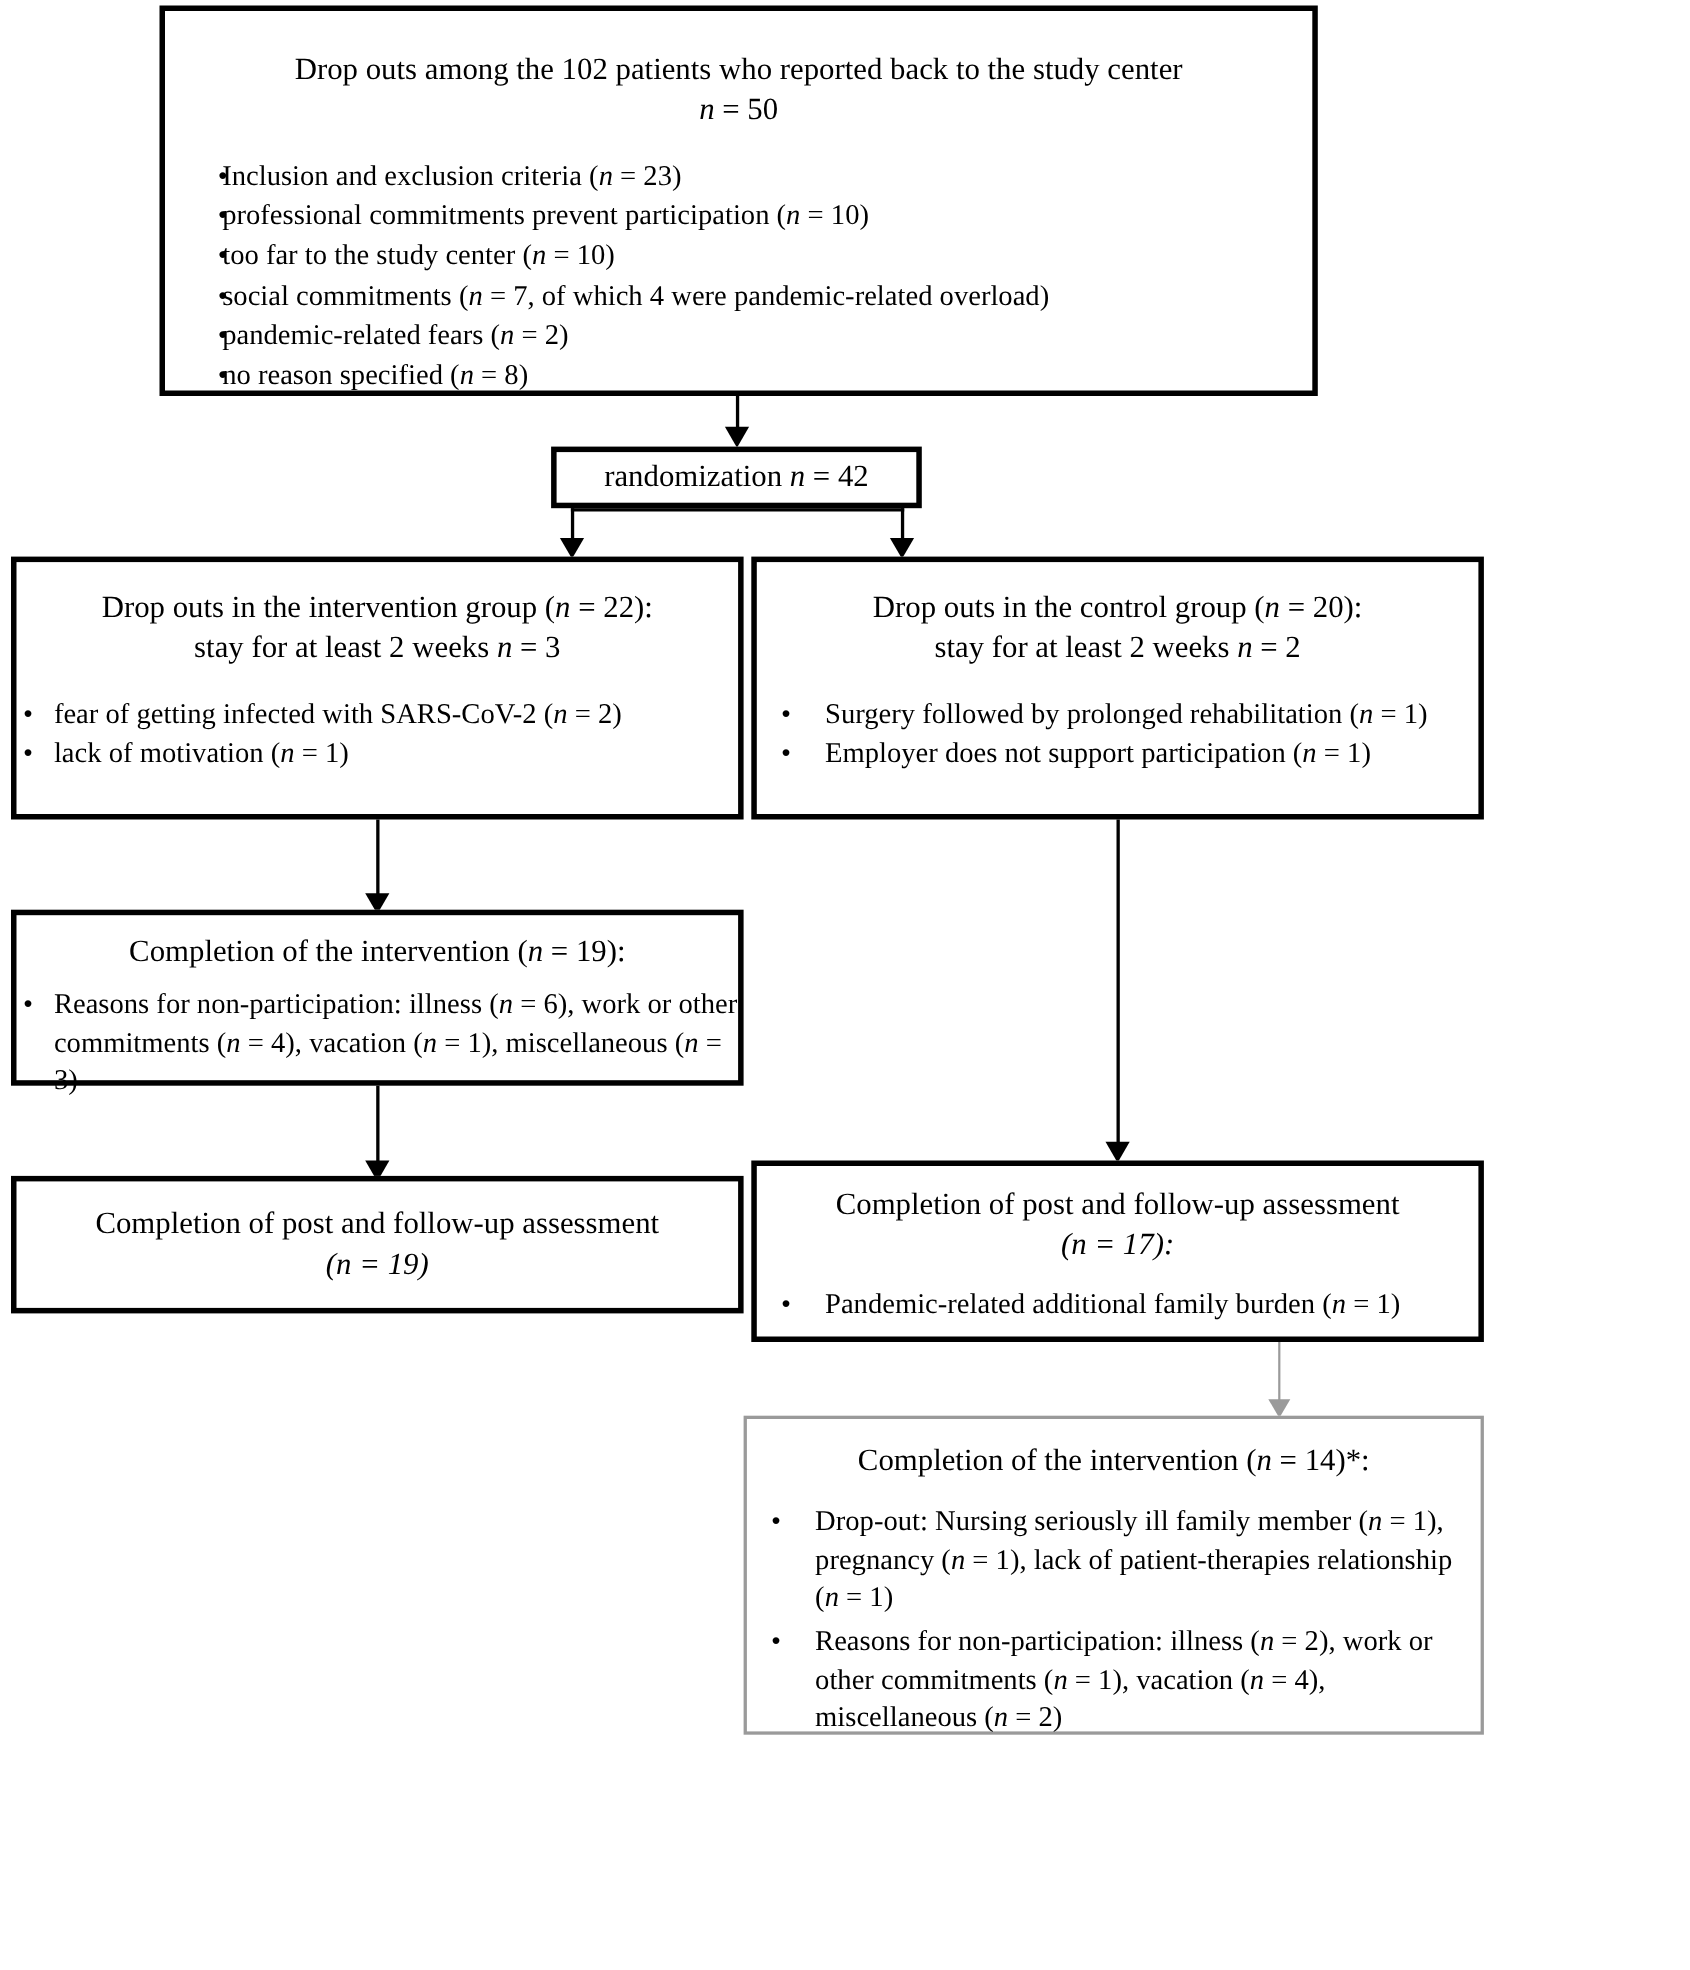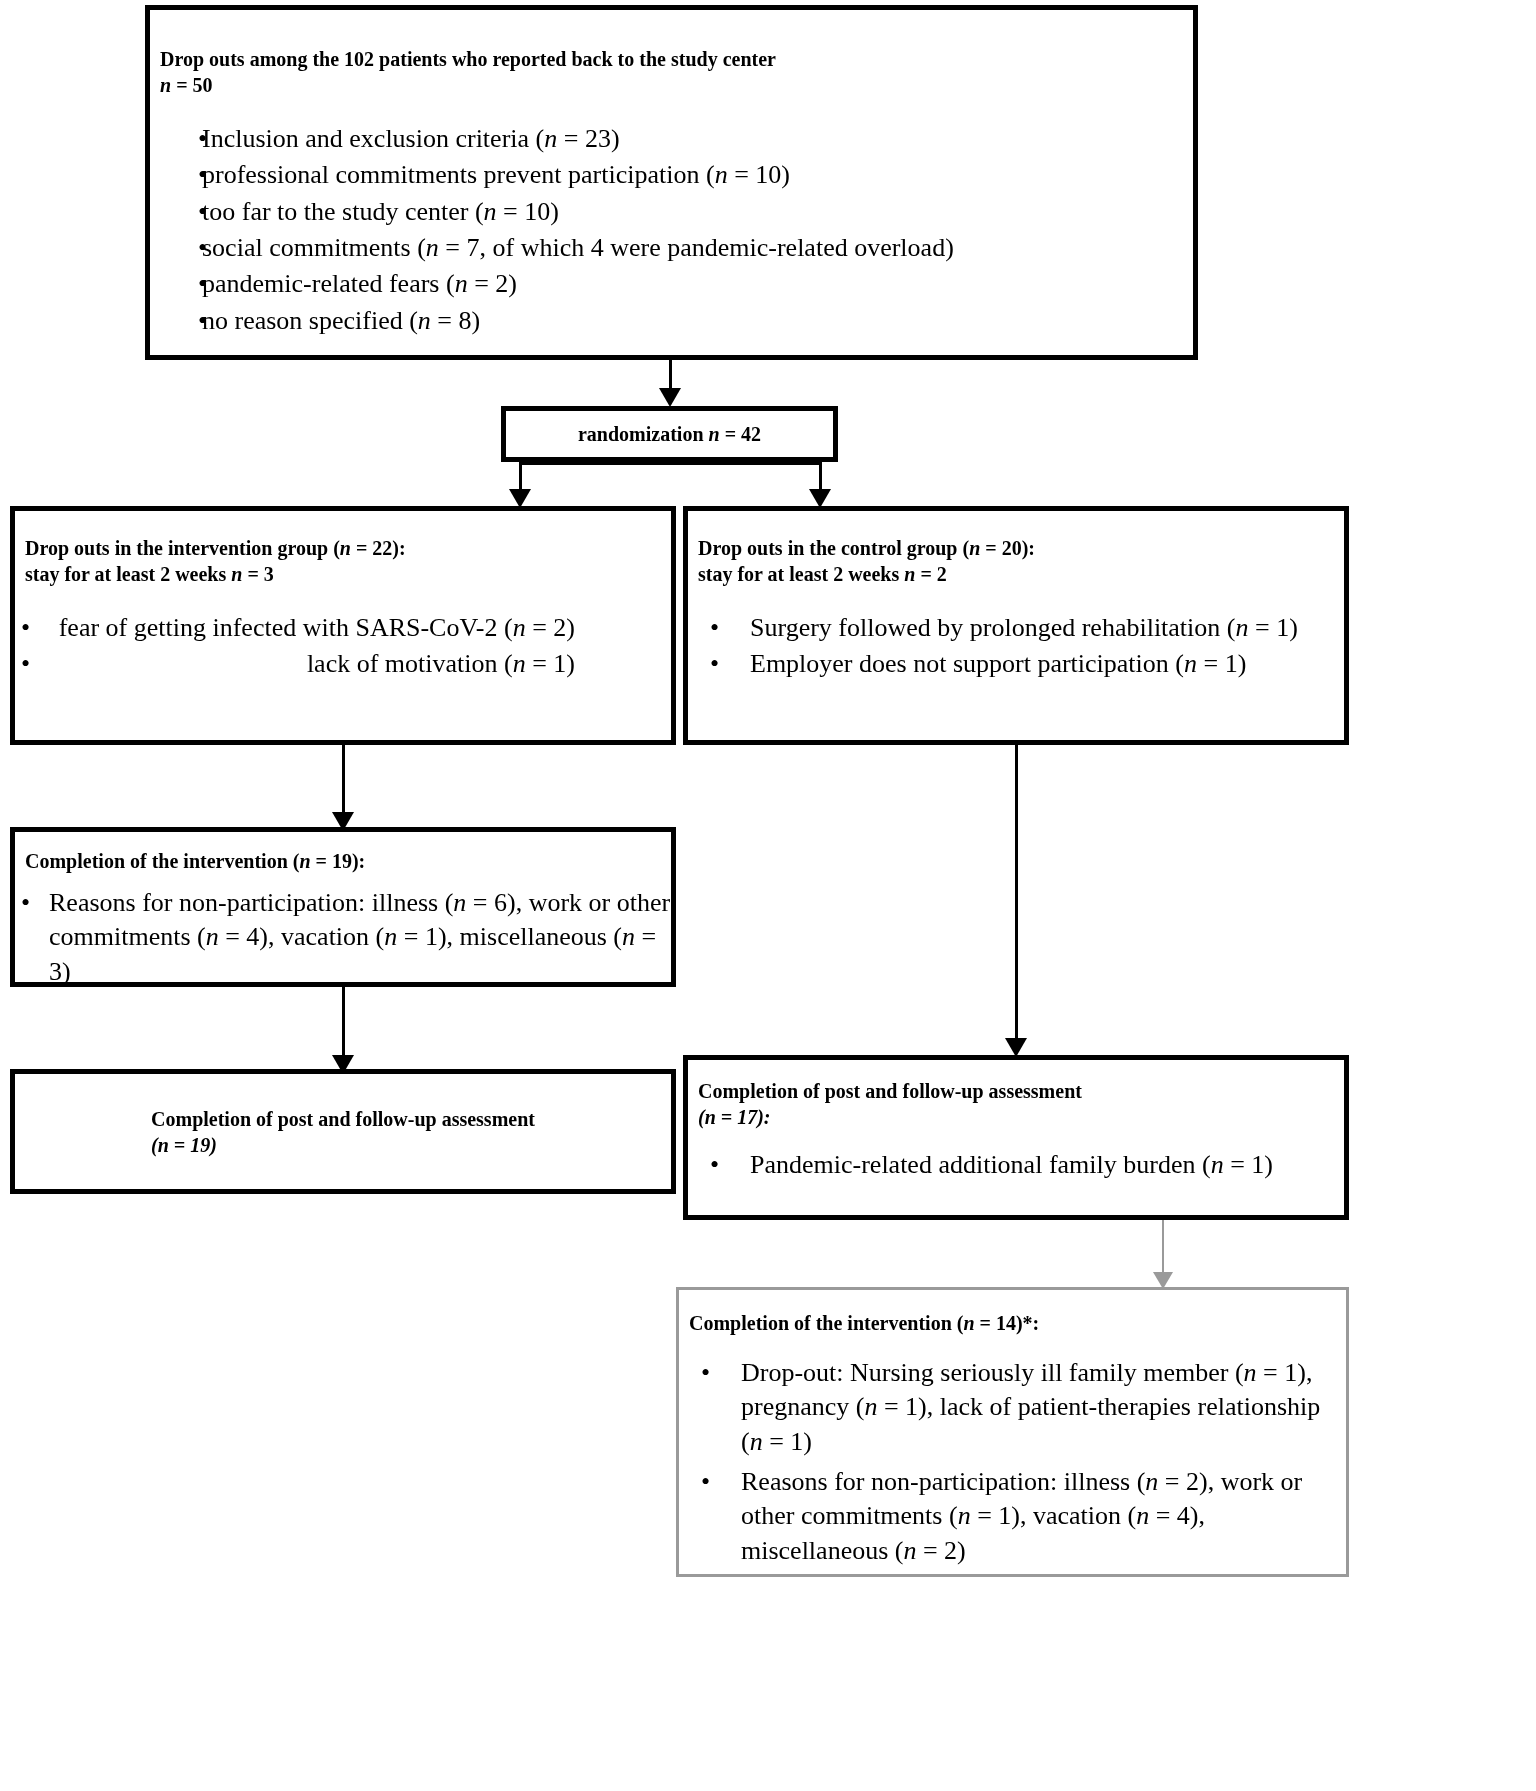--- a/index.html
+++ b/index.html
@@ -24,22 +24,23 @@
   .box {
     position: absolute;
     box-sizing: border-box;
     background: #ffffff;
     border: 5px solid #000000;
   }
   .box.gray {
     border: 3px solid #9a9a9a;
   }
   .box-title {
-    font-weight: bold;
-    font-size: 20px;
+    text-align: center;
+    font-weight: normal;
+    font-size: 28px;
     line-height: 1.30;
     padding: 0 10px;
   }
   ul.blist {
     list-style: none;
     margin: 0;
     padding: 0;
   }
   ul.blist > li {
     position: relative;
@@ -135,21 +136,21 @@
   <div class="vline" style="left:519px; top:462px; height:32px;"></div>
   <div class="arrowhead" style="left:509px; top:489px;"></div>
   <div class="vline" style="left:819px; top:462px; height:32px;"></div>
   <div class="arrowhead" style="left:809px; top:489px;"></div>
 
   <div class="box" style="left:10px; top:506px; width:666px; height:239px;">
     <div class="box-title" style="margin-top:24px;">
       <div>Drop outs in the intervention group (<i>n</i> = 22):</div>
       <div>stay for at least 2 weeks <i>n</i> = 3</div>
     </div>
-    <ul class="blist indent-narrow" style="margin-top:24px; padding-right:96px;text-align:right;">
+    <ul class="blist indent-narrow" style="margin-top:24px; padding-right:96px;">
       <li>fear of getting infected with SARS-CoV-2 (<i>n</i> = 2)</li>
       <li>lack of motivation (<i>n</i> = 1)</li>
     </ul>
   </div>
 
   <div class="box" style="left:683px; top:506px; width:666px; height:239px;">
     <div class="box-title" style="margin-top:24px;">
       <div>Drop outs in the control group (<i>n</i> = 20):</div>
       <div>stay for at least 2 weeks <i>n</i> = 2</div>
     </div>

